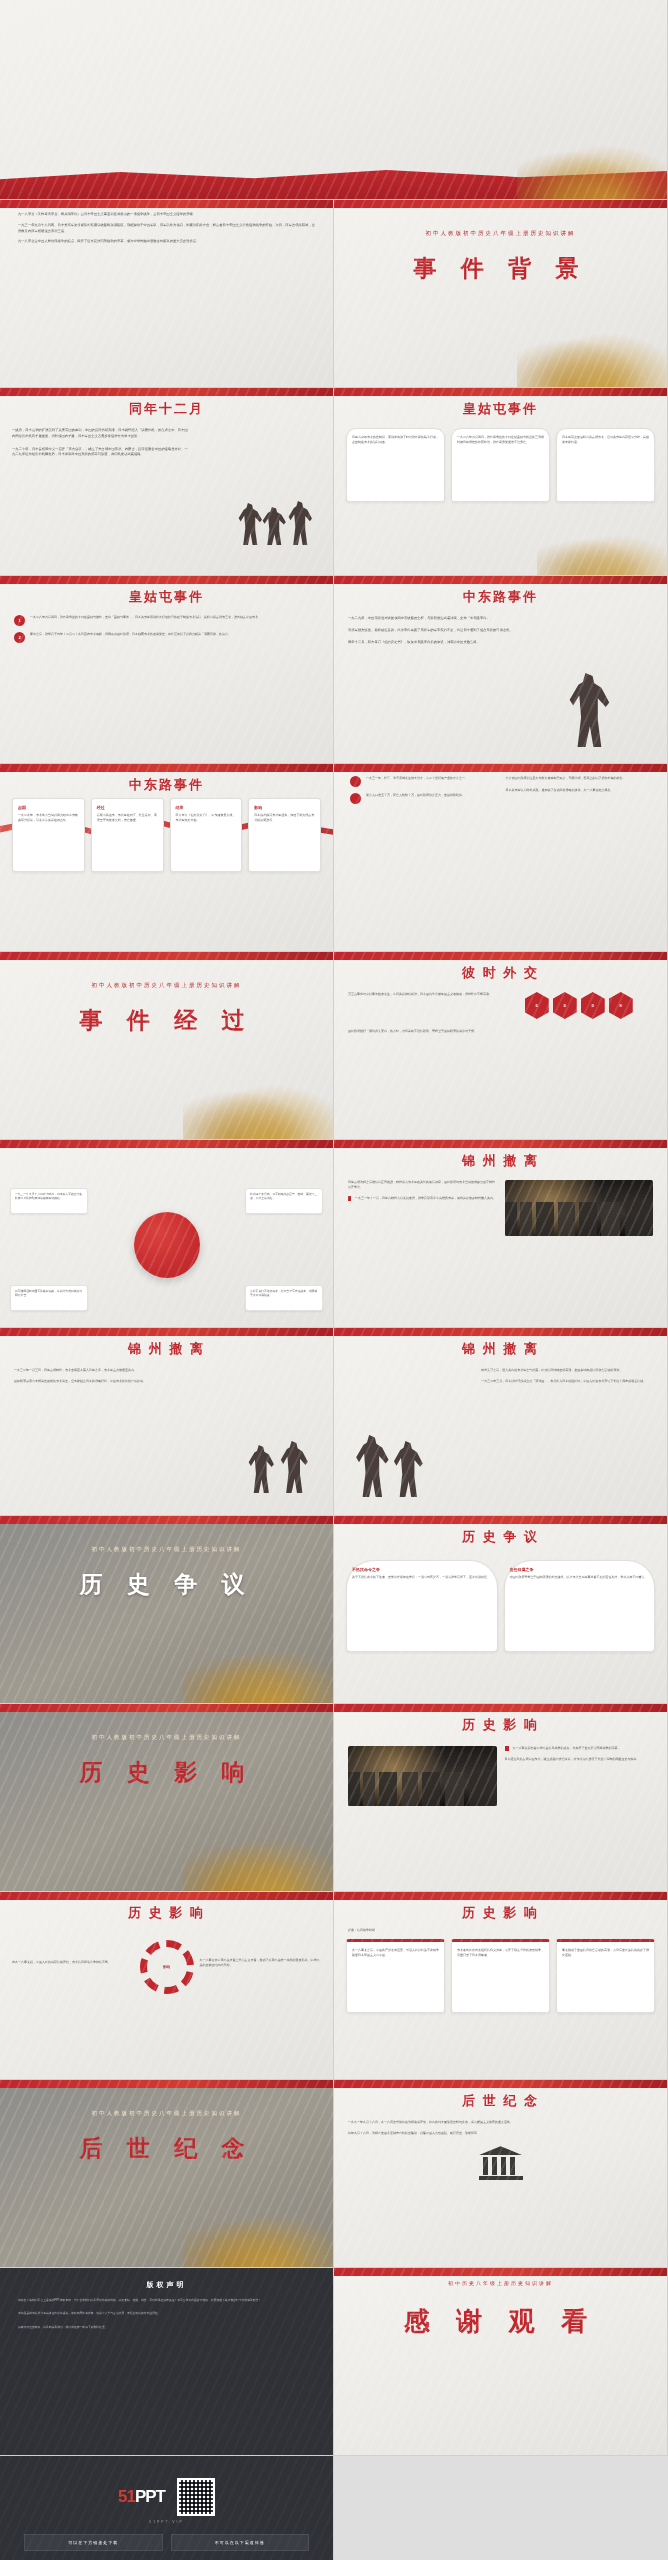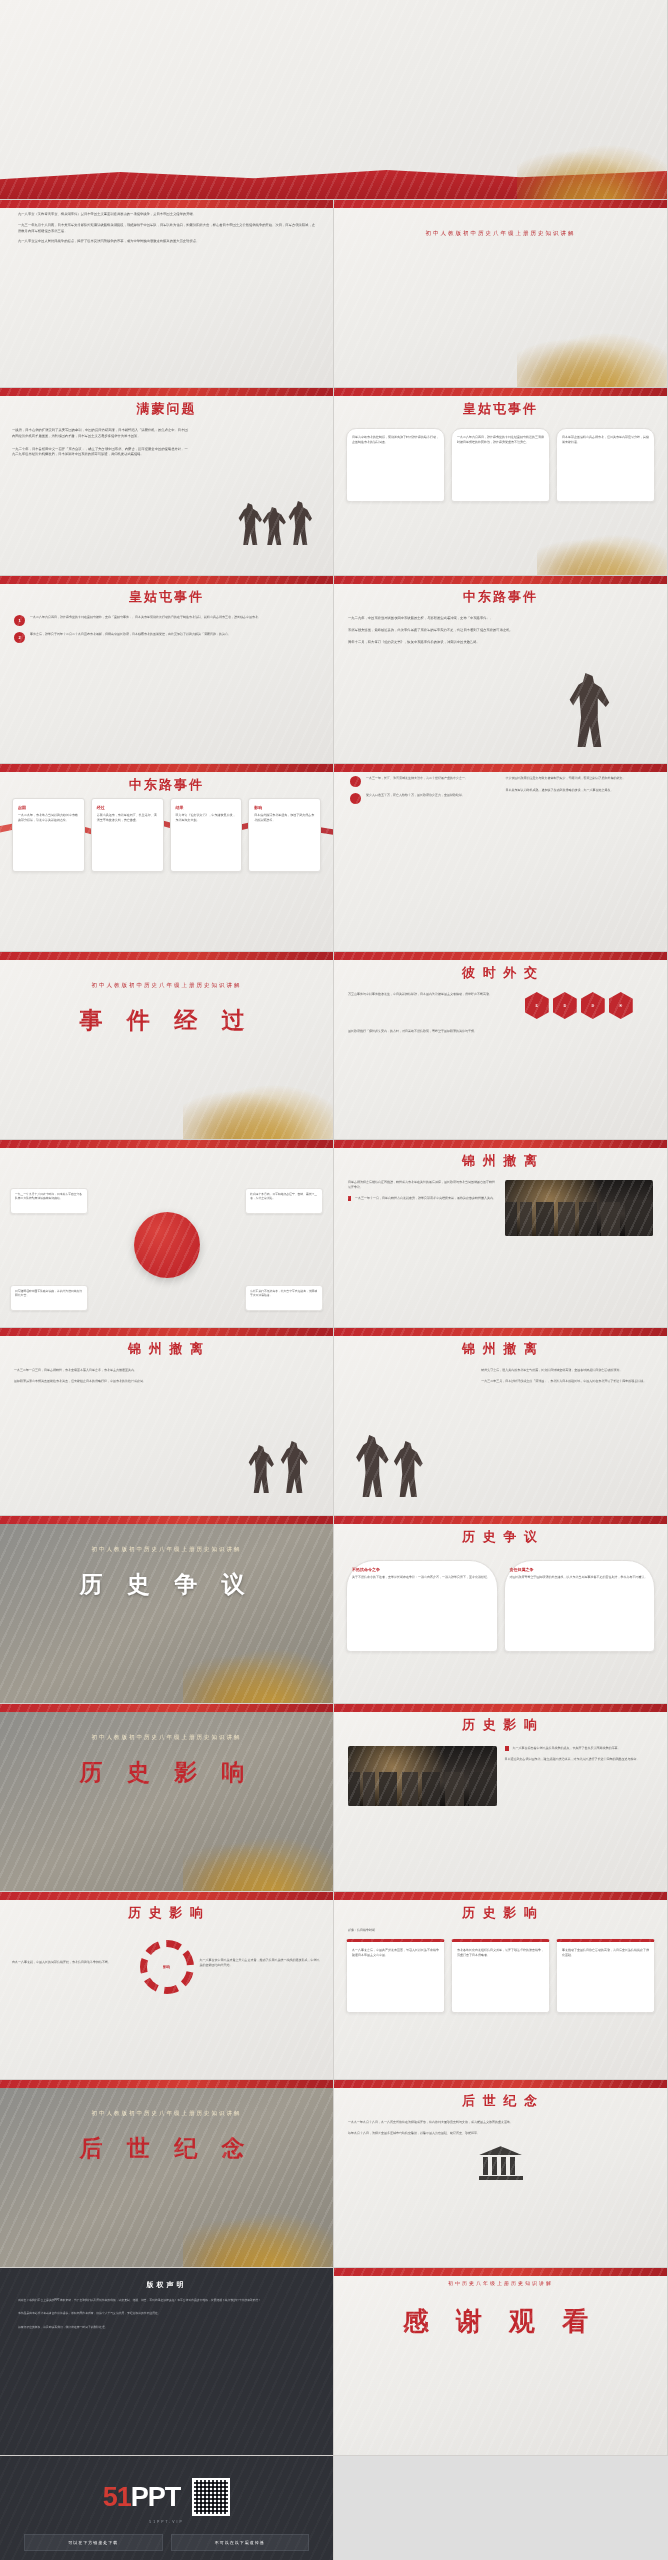--- a/index.html
+++ b/index.html
@@ -239,21 +239,21 @@
 
   
   .slide.dark {
     background:#2f3137;
   }
   .slide.dark::after{opacity:.08;}
   .dk-title{color:#fff;text-align:center;font-size:7px;letter-spacing:3px;padding-top:12px;font-weight:bold;}
   .dk-txt{color:#b9bcc2;font-size:2.8px;line-height:1.9;padding:8px 18px 0;text-align:justify;}
 
   .brand-logo {
-    font-size:27px;font-weight:bold;color:#fff;letter-spacing:-1px;
+    font-size:17px;font-weight:bold;color:#fff;letter-spacing:-1px;
   }
   .brand-logo .v51{color:#d23b33;}
   .qr {
     width:38px;height:38px;background:
       repeating-linear-gradient(0deg,#fff 0 2px,#2f3137 2px 4px),
       repeating-linear-gradient(90deg,#fff 0 2px,#2f3137 2px 4px);
     background-blend-mode:multiply;
     border:2px solid #fff;
   }
   .dlbtn {
@@ -289,26 +289,27 @@
       <p class="body-txt">九一八事变（又称奉天事变、柳条湖事件）是日本帝国主义蓄意制造并发动的一场侵华战争，是日本帝国主义侵华的开端。</p>
       <p class="body-txt" style="margin-top:5px;">一九三一年九月十八日夜，日本关东军安排部队炸毁南满铁路柳条湖路段，栽赃嫁祸于中国军队，日军以此为借口，炮轰沈阳北大营，标志着日本帝国主义公然侵华战争的开始。次日，日军占领沈阳城，之后数月内日军相继侵占东北三省。</p>
       <p class="body-txt" style="margin-top:5px;">九一八事变是中国人民抗日战争的起点，揭开了世界反法西斯战争的序幕，成为中华民族由衰败走向振兴的重大历史转折点。</p>
     </div>
   </div>
 
 
   <div class="slide">
     <div class="topbar"></div>
     <div class="divider-label">初中人教版初中历史八年级上册历史知识讲解</div>
+    <div class="divider-title">事 件 背 景</div>
     <div class="goldstatue"></div>
   </div>
 
   <div class="slide">
     <div class="topbar"></div>
-    <div class="sec-title">满蒙问题</div>
+    <div class="sec-title">同年十二月</div>
     <div style="padding:10px 12px 0;width:60%;">
       <p class="body-txt">一战后，日本在华的扩张受到了英美等国的牵制，中国的反日情绪高涨，日本朝野陷入「满蒙危机」的焦虑之中。日本国内因经济危机而矛盾重重，为转移国内矛盾，日本军国主义者逐步将侵华作为基本国策。</p>
       <p class="body-txt" style="margin-top:7px;">一九二七年，日本首相田中义一召开「东方会议」，确立了先占领中国东北、内蒙古，进而征服全中国的侵略总方针。一九二九年世界经济危机爆发后，日本加紧对中国东北的掠夺与渗透，并伺机发动武装侵略。</p>
     </div>
     <div class="sil sil-soldier" style="right:20px;bottom:30px;"></div>
     <div class="sil sil-soldier" style="right:46px;bottom:30px;height:38px;"></div>
     <div class="sil sil-soldier" style="right:70px;bottom:30px;height:42px;"></div>
   </div>
 
   <div class="slide">
@@ -566,21 +567,21 @@
   <div class="slide dark">
     <div class="dk-title">版权声明</div>
     <div class="dk-txt">感谢您下载我们平台上提供的PPT模板素材，为了您和我们以及原创作者的利益，请勿复制、传播、销售，否则将承担法律责任！本平台将对作品进行维权，按照传播下载次数进行十倍的索取赔偿！</div>
     <div class="dk-txt">本作品是由本站设计者或者合作伙伴提供，版权归原作者所有，仅供个人学习交流使用，未经授权请勿作商业用途。</div>
     <div class="dk-txt">如有侵犯您的版权，请及时联系我们，我们将在第一时间予以删除处理。</div>
   </div>
 
   <div class="slide">
     <div class="topbar"></div>
     <div class="thanks-sub">初中历史八年级上册历史知识讲解</div>
-    <div class="thanks-main" style="padding-top:18px;">感 谢 观 看</div>
+    <div class="thanks-main" style="padding-top:18px;font-family:Liberation Serif, serif;">感 谢 观 看</div>
 
   </div>
 
   <div class="slide dark">
     <div style="display:flex;align-items:center;justify-content:center;gap:12px;padding-top:22px;">
       <div class="brand-logo">
         <span class="v51">51</span><span>PPT</span>
       </div>
       <div class="qr"></div>
     </div>

